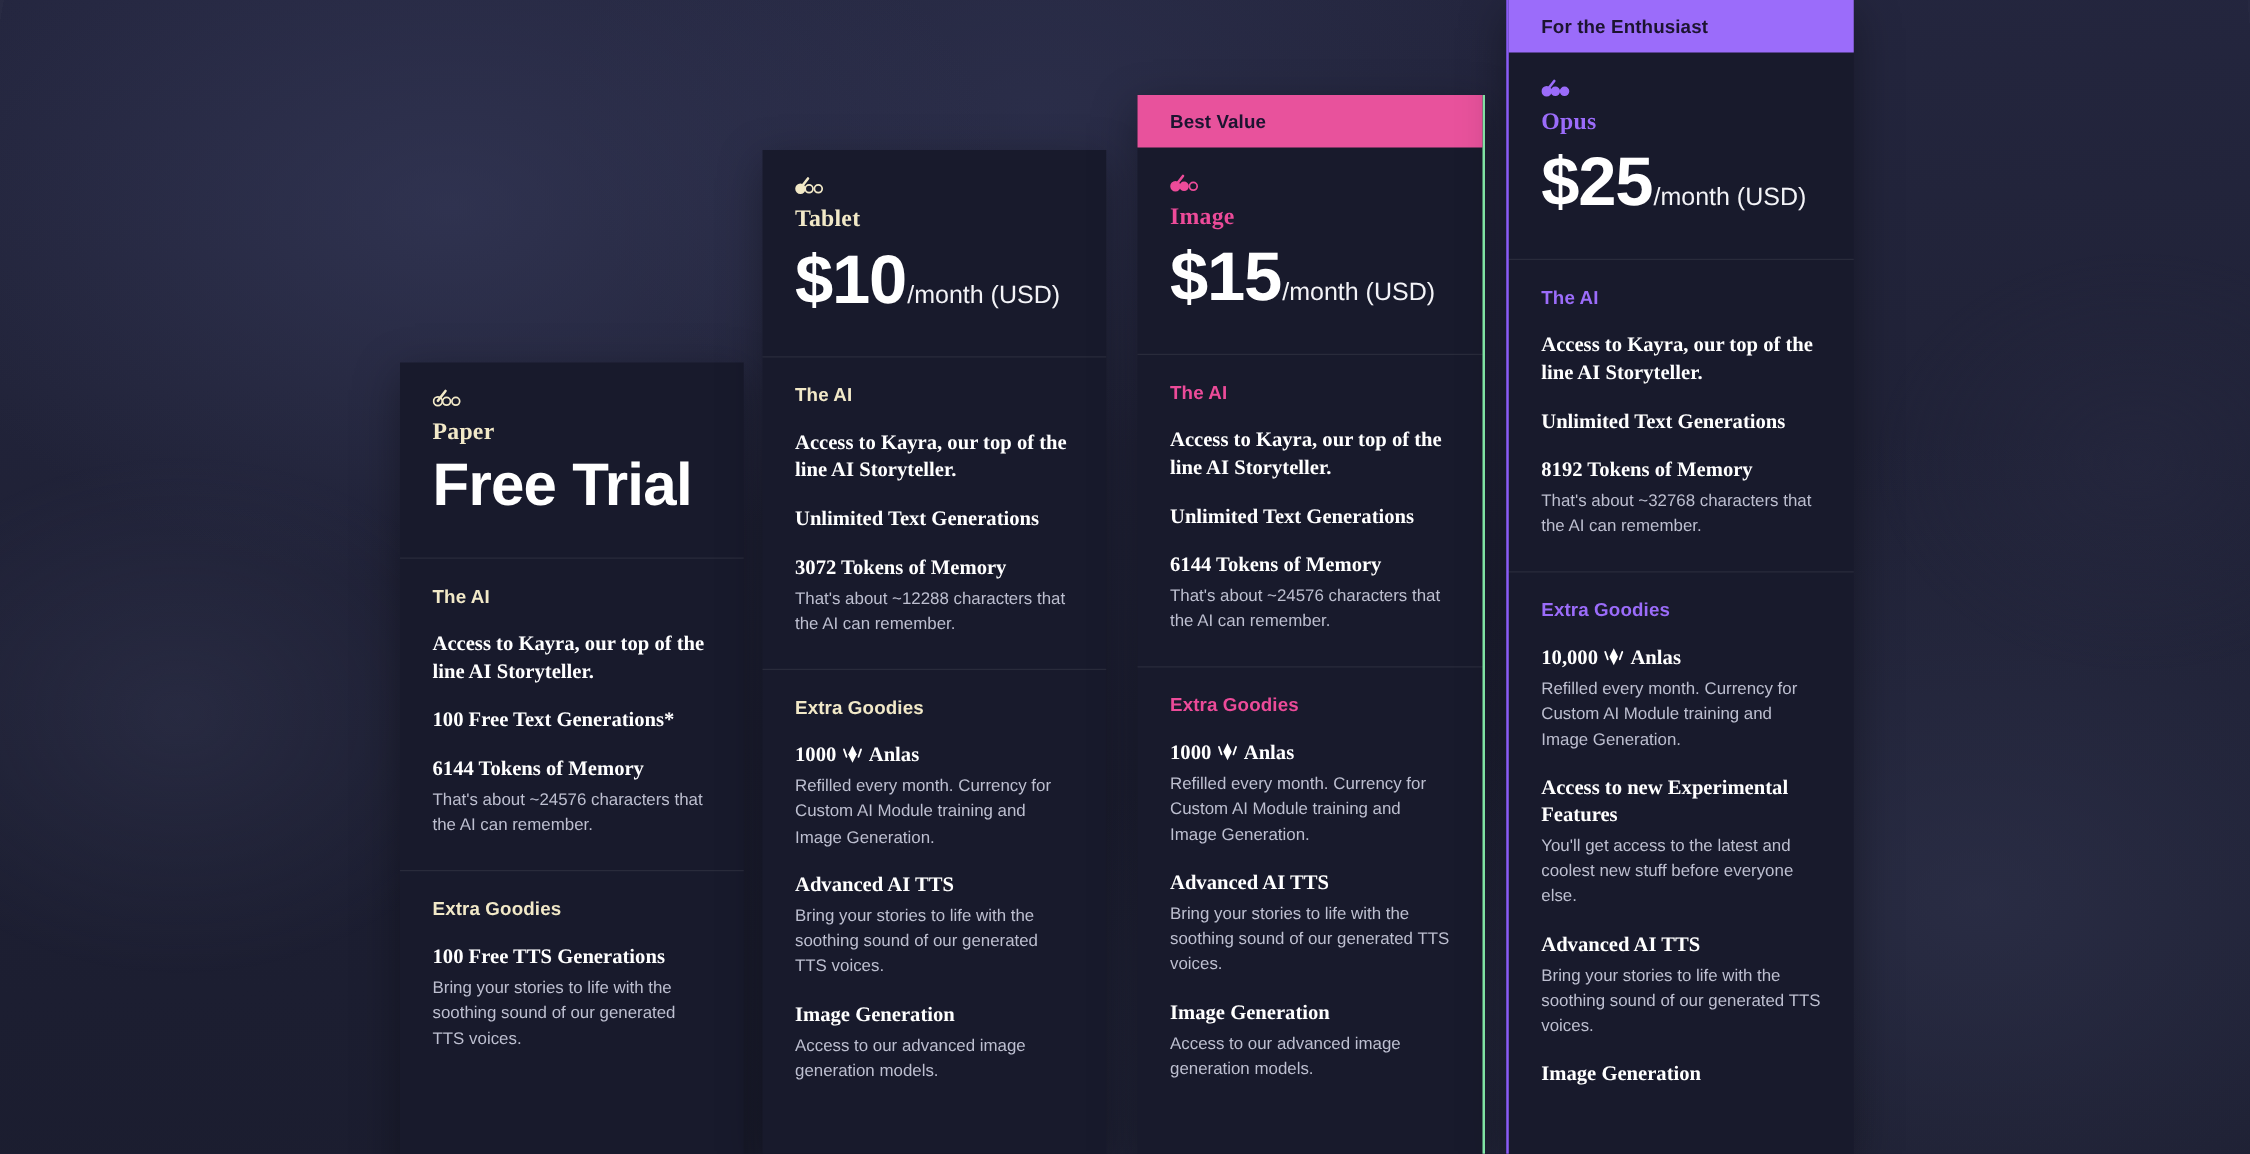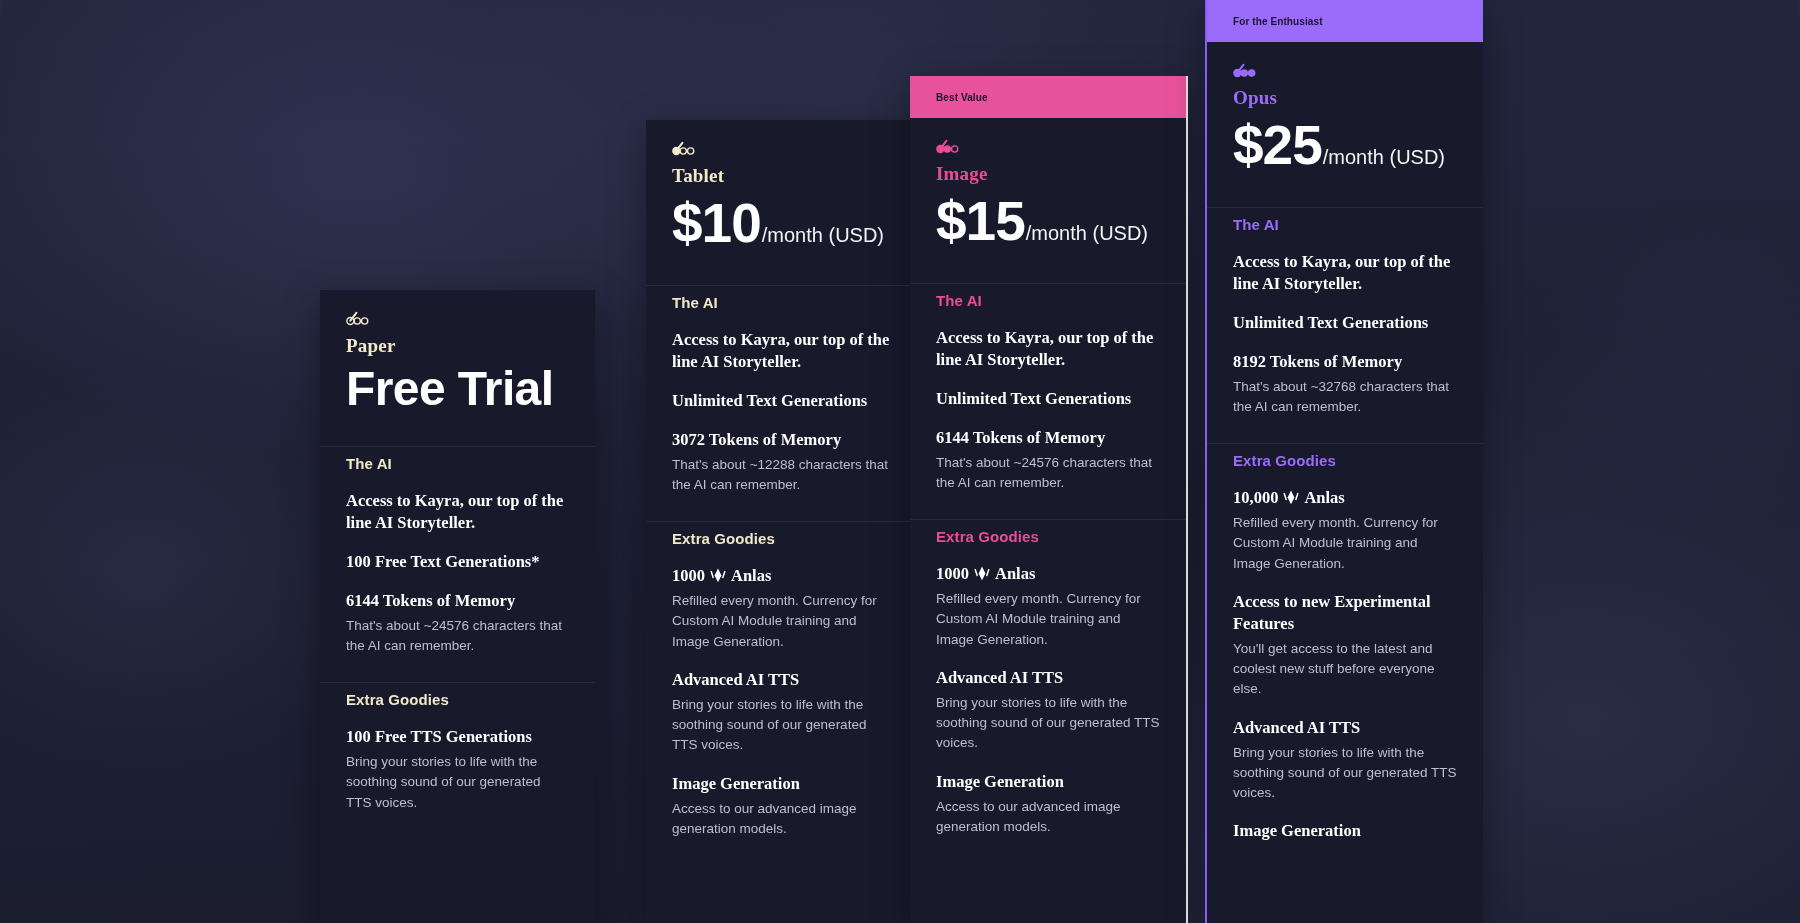--- a/index.html
+++ b/index.html
@@ -40,32 +40,32 @@
 
   .card{
     position:absolute;
     background:#181a2c;
     color:#fff;
     box-shadow:0 10px 34px rgba(0,0,0,.34);
   }
 
   
   .card.paper  { left:320px;  top:290px; width:275px; height:735px; }
-  .card.tablet { left:646px;  top:120px; width:275px; height:803px; }
+  .card.tablet { left:610px;  top:120px; width:275px; height:803px; }
   .card.scroll { left:910px;  top:76px;  width:278px; height:847px;
-                 border-right:2px solid #e5e5e5; }
+                 border-right:2px solid #86efac; }
   .card.opus   { left:1205px; top:0;     width:278px; height:923px;
                  border-left:2px solid #8a5cf6; }
 
   
   .ribbon{
     height:42px;
     display:flex; align-items:center;
     padding:0 26px;
-    font-size:10px; font-weight:700;
+    font-size:15px; font-weight:700;
     letter-spacing:.1px;
     color:#1c1430;
   }
   .ribbon.pink  { background:#e8529c; }
   .ribbon.purple{ background:#9b6cfa; }
 
   
   .card-head{ padding:20px 26px 30px 26px; }
 
   .tier-icon{
@@ -93,21 +93,21 @@
     color:#f3f3f7; margin-left:1px;
   }
   .trial-title{
     font-size:48px; font-weight:800;
     letter-spacing:-.6px; color:#fff;
     margin-top:4px;
   }
 
   
   .section{
-    padding:8px 26px 26px 26px;
+    padding:22px 26px 26px 26px;
     border-top:1px solid rgba(255,255,255,.075);
   }
   .section-title{
     font-size:15px; font-weight:700;
     margin-bottom:18px;
     letter-spacing:.1px;
   }
   .section-title.cream  { color:#f2e9c8; }
   .section-title.pink   { color:#ec4b99; }
   .section-title.purple { color:#9b6cfa; }

